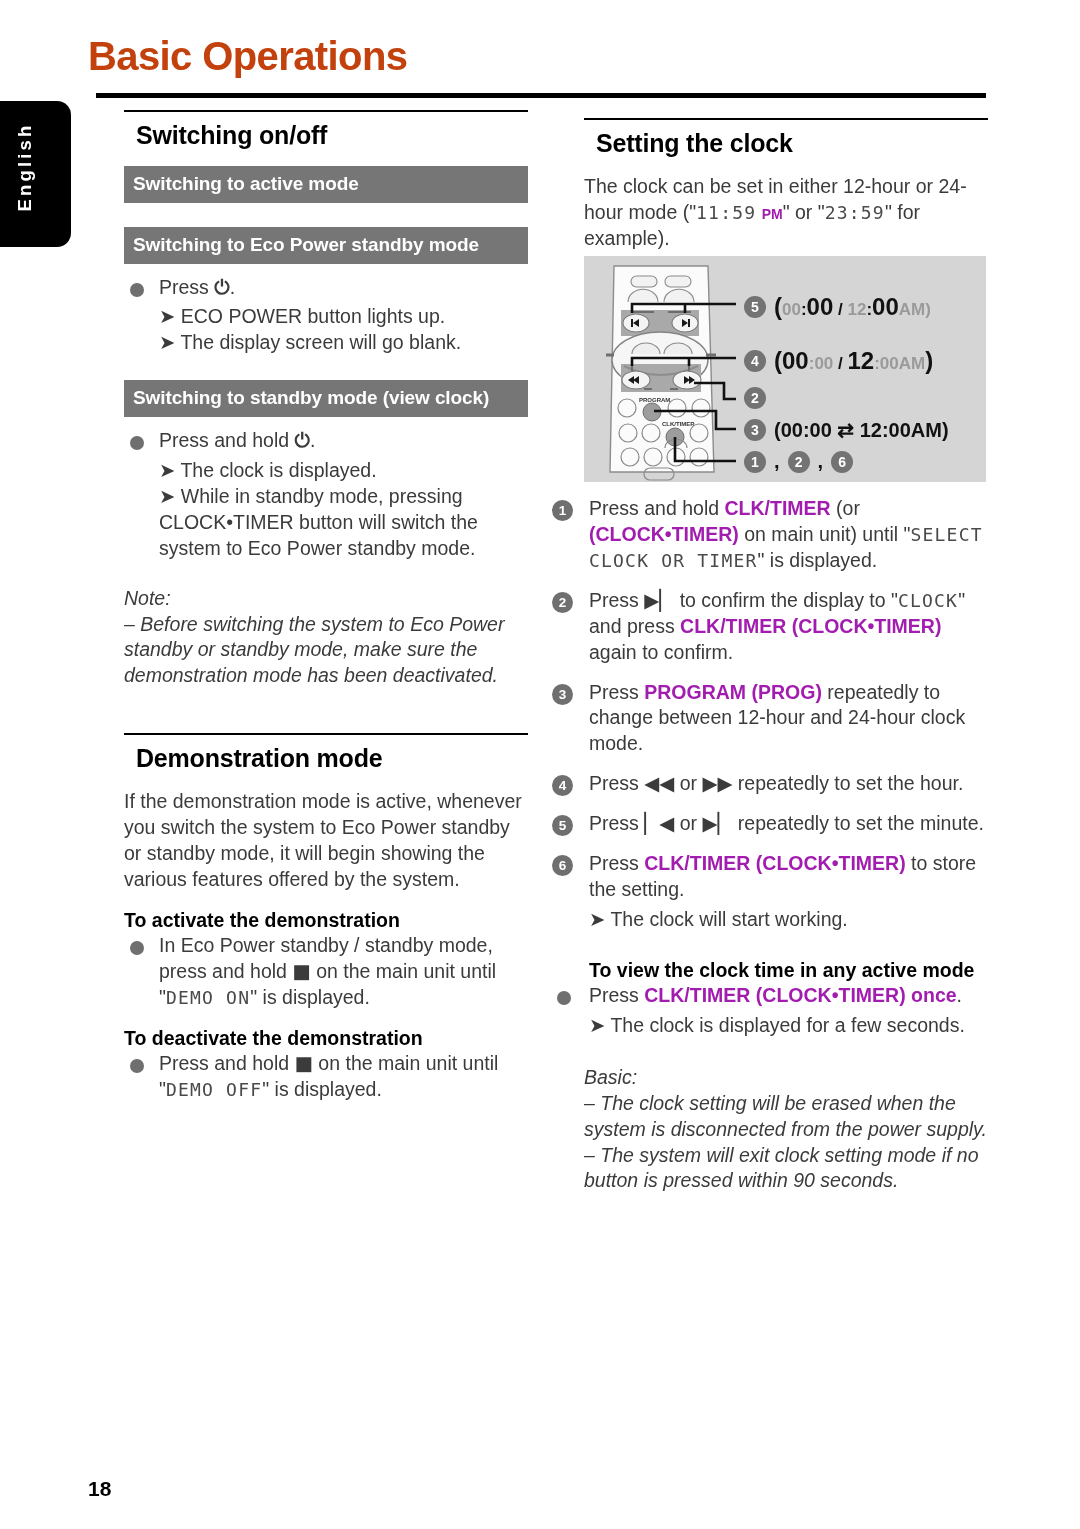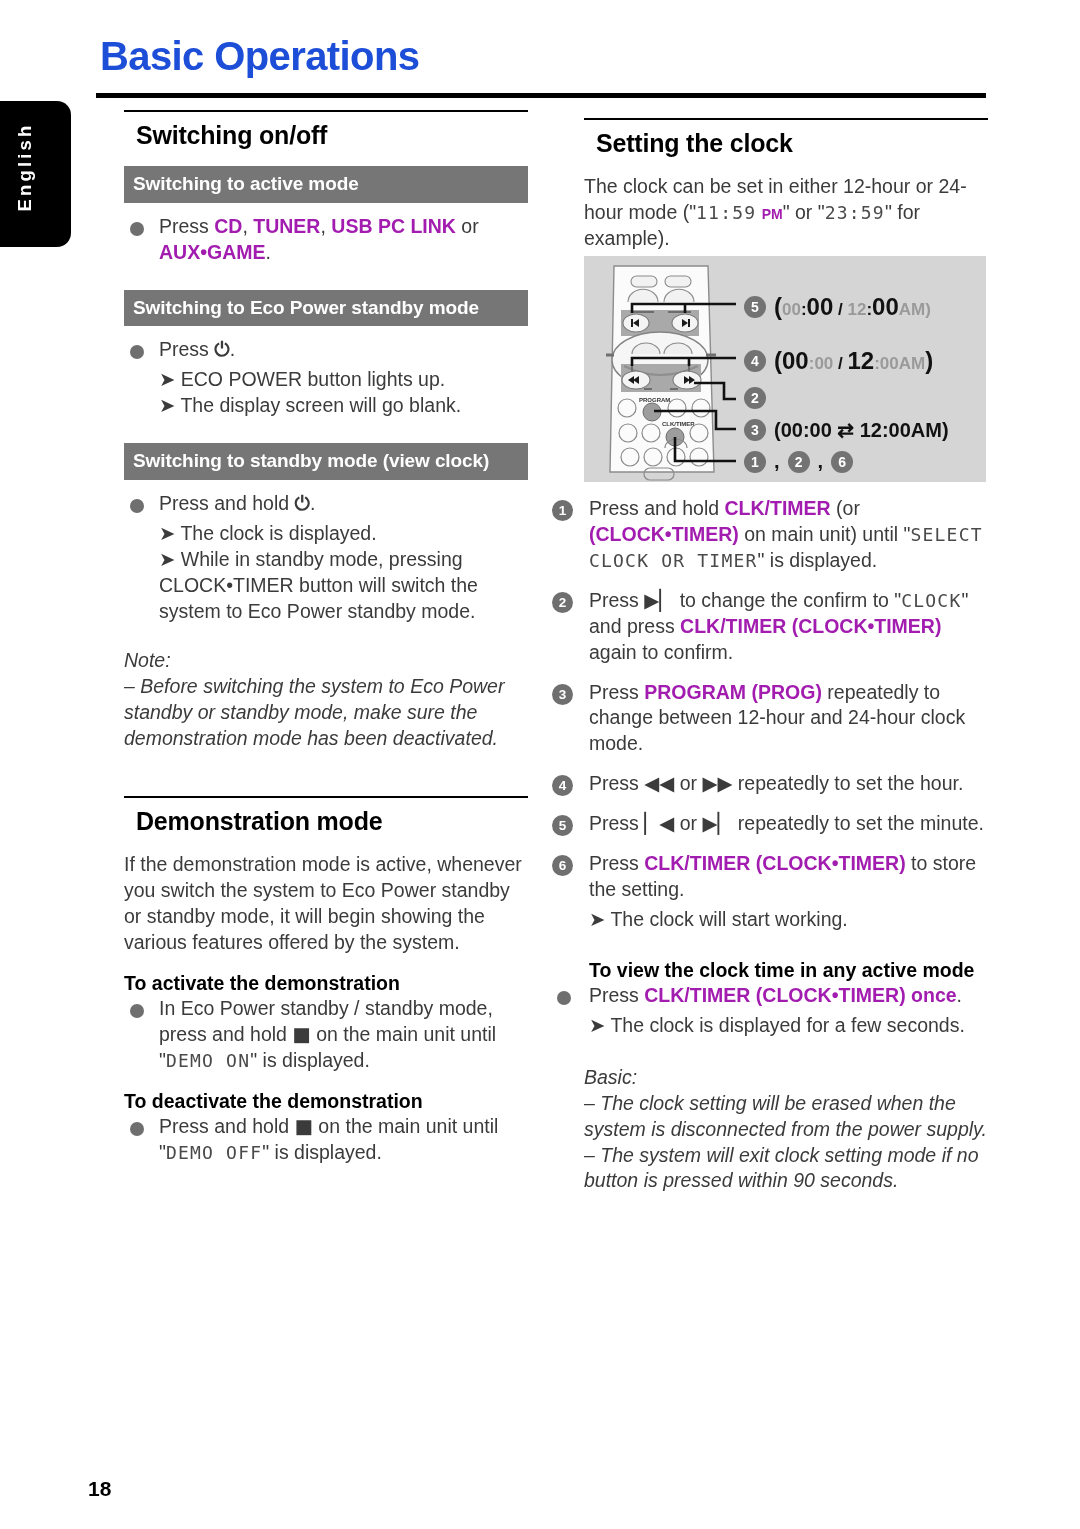--- a/index.html
+++ b/index.html
@@ -42,26 +42,26 @@
     color: #ffffff;
     font-size: 18.5px;
     font-weight: bold;
     letter-spacing: 3.2px;
     padding-left: 14px;
   }
 
   
   .title {
     position: absolute;
-    left: 100px;
+    left: 88px;
     top: 34px;
     font-size: 40px;
     font-weight: bold;
     letter-spacing: -0.6px;
-    color: #1d4ed8;
+    color: #c2410c;
   }
   .title-rule {
     position: absolute;
     left: 96px;
     top: 93px;
     width: 890px;
     height: 5px;
     background: #000000;
   }
 
@@ -250,23 +250,20 @@
 
   <div class="title">Basic Operations</div>
   <div class="title-rule"></div>
 
   <div class="col-left">
 
     <div class="sec-rule"></div>
     <h2 class="sec-title">Switching on/off</h2>
 
     <div class="bar">Switching to active mode</div>
-    <div class="bullet">
-      <span>Press </span><b>CD</b><span>, </span><b>TUNER</b><span>, </span><b>USB PC LINK</b><span> or </span><b>AUX•GAME</b><span>.</span>
-    </div>
 
     <div class="bar" style="margin-top:24px">Switching to Eco Power standby mode</div>
     <div class="bullet">
       <span>Press</span>
       <span class="glyph" style="font-weight:bold;">⏻</span><span>.</span>
     </div>
     <div class="sub">
       <span class="arrow glyph">➤</span>
       <span>ECO POWER button lights up.</span>
     </div>
@@ -432,21 +429,21 @@
 
   <div style="position:absolute; left:551px; top:496px; width:440px;">
 
     <div class="step">
       <div class="num">1</div>
       <span>Press and hold </span><b>CLK/TIMER</b><span> (or </span><b>(CLOCK•TIMER)</b><span> on main unit) until "</span><span class="lcd">SELECT CLOCK OR TIMER</span><span>" is displayed.</span>
     </div>
 
     <div class="step">
       <div class="num">2</div>
-      <span>Press </span><span class="glyph">▶▏</span><span> to change the confirm to "</span><span class="lcd">CLOCK</span><span>" and press </span><b>CLK/TIMER</b><span> </span><b>(CLOCK•TIMER)</b><span> again to confirm.</span>
+      <span>Press </span><span class="glyph">▶▏</span><span> to confirm the display to "</span><span class="lcd">CLOCK</span><span>" and press </span><b>CLK/TIMER</b><span> </span><b>(CLOCK•TIMER)</b><span> again to confirm.</span>
     </div>
 
     <div class="step">
       <div class="num">3</div>
       <span>Press </span><b>PROGRAM (PROG)</b><span> repeatedly to change between 12-hour and 24-hour clock mode.</span>
     </div>
 
     <div class="step">
       <div class="num">4</div>
       <span>Press </span><span class="glyph">◀◀</span><span> or </span><span class="glyph">▶▶</span><span> repeatedly to set the hour.</span>

